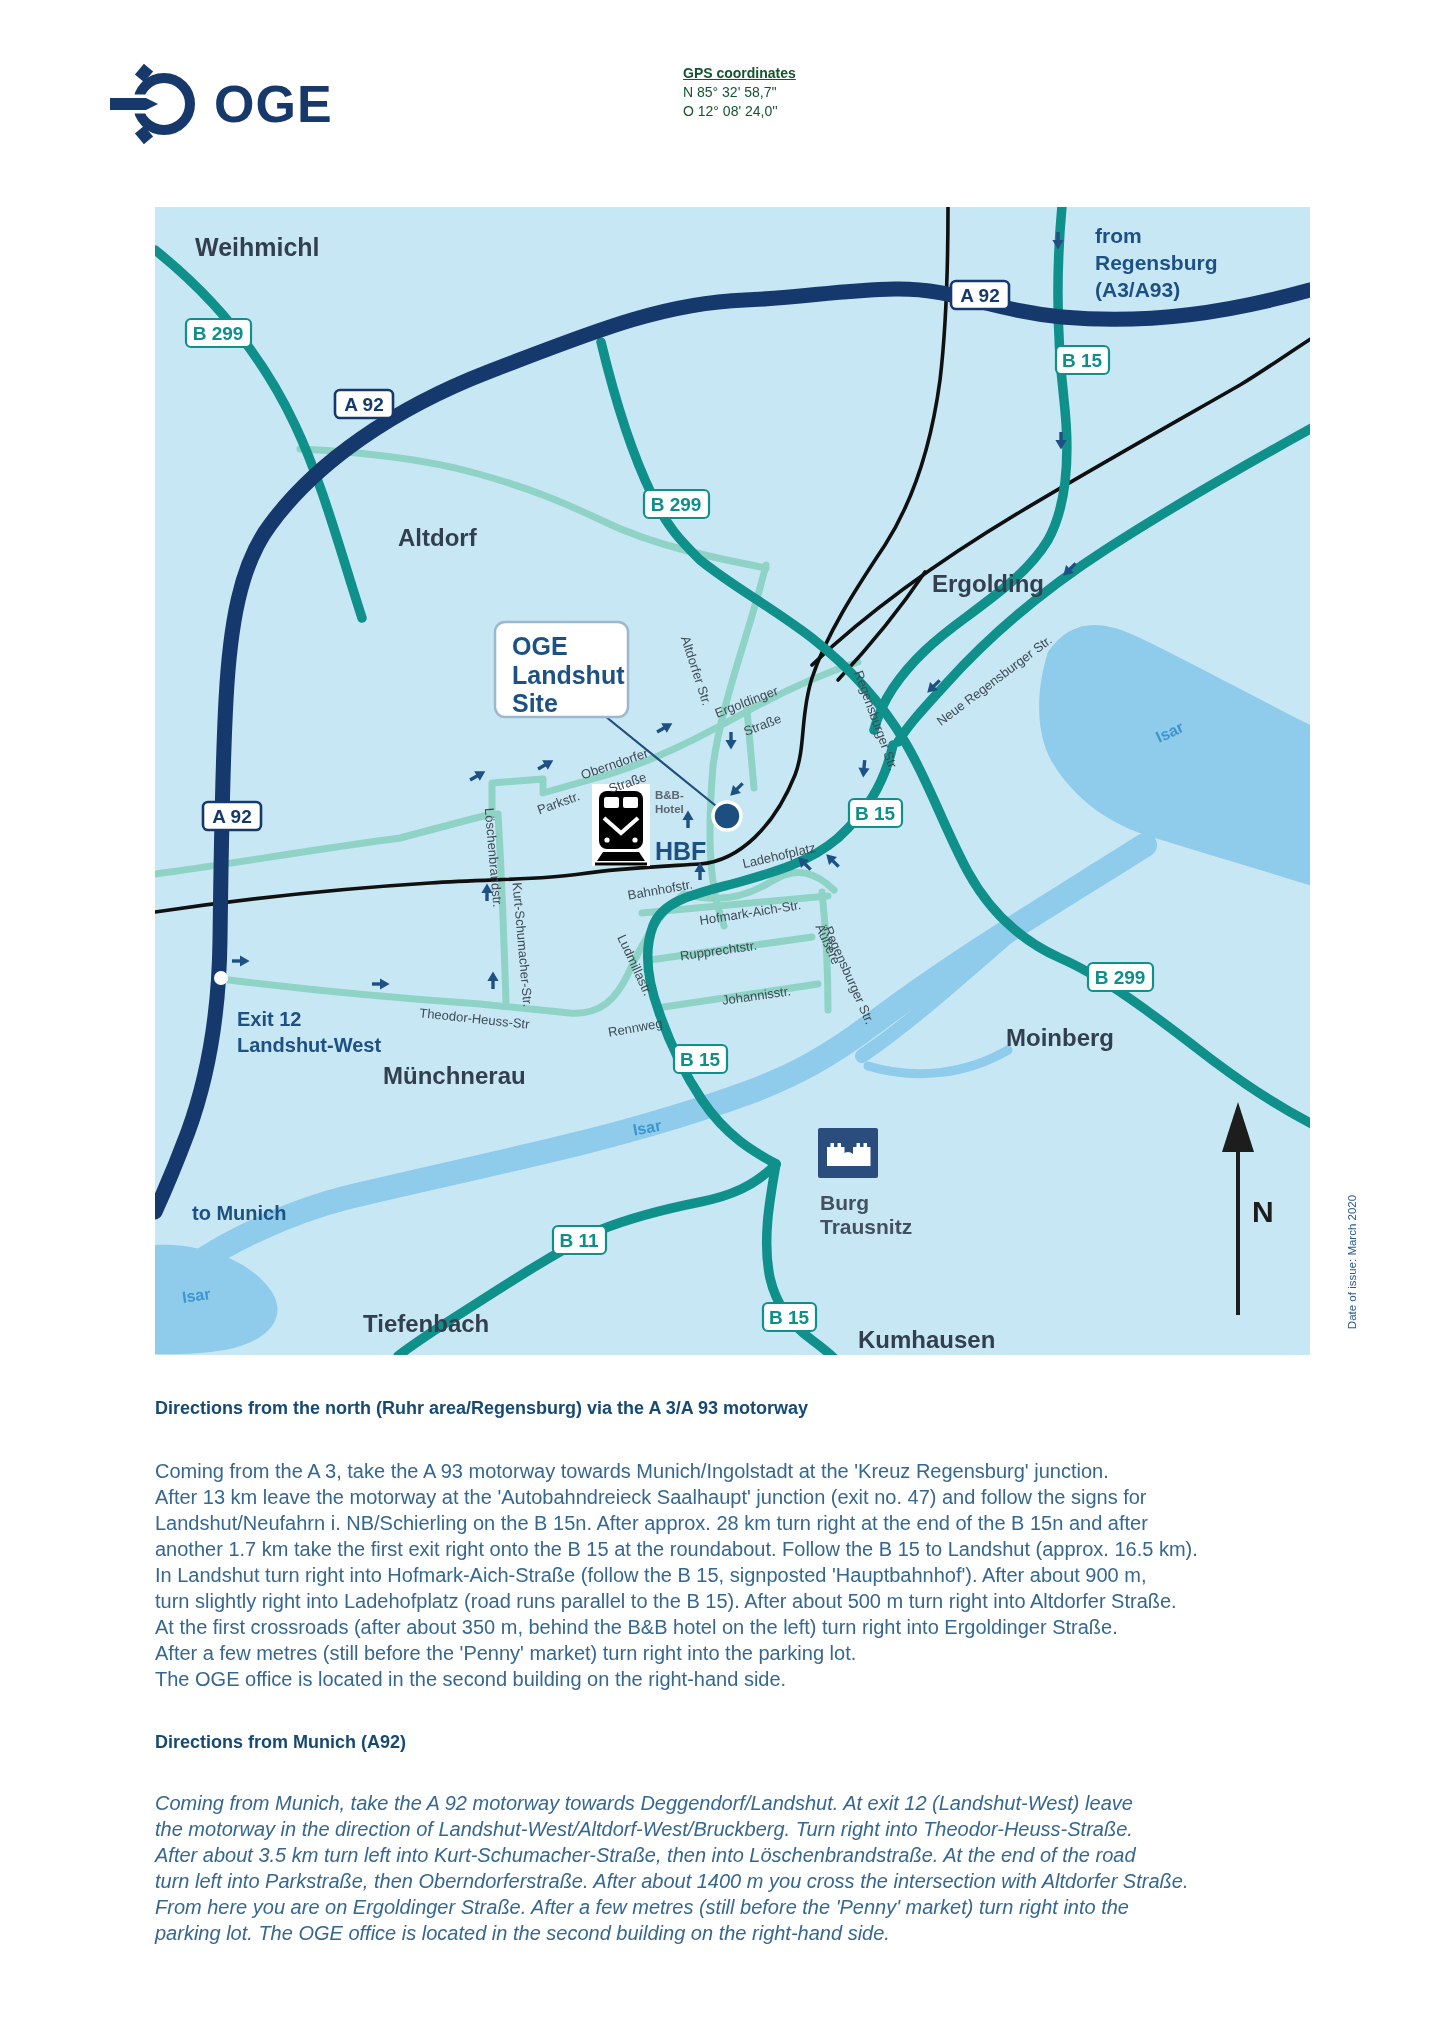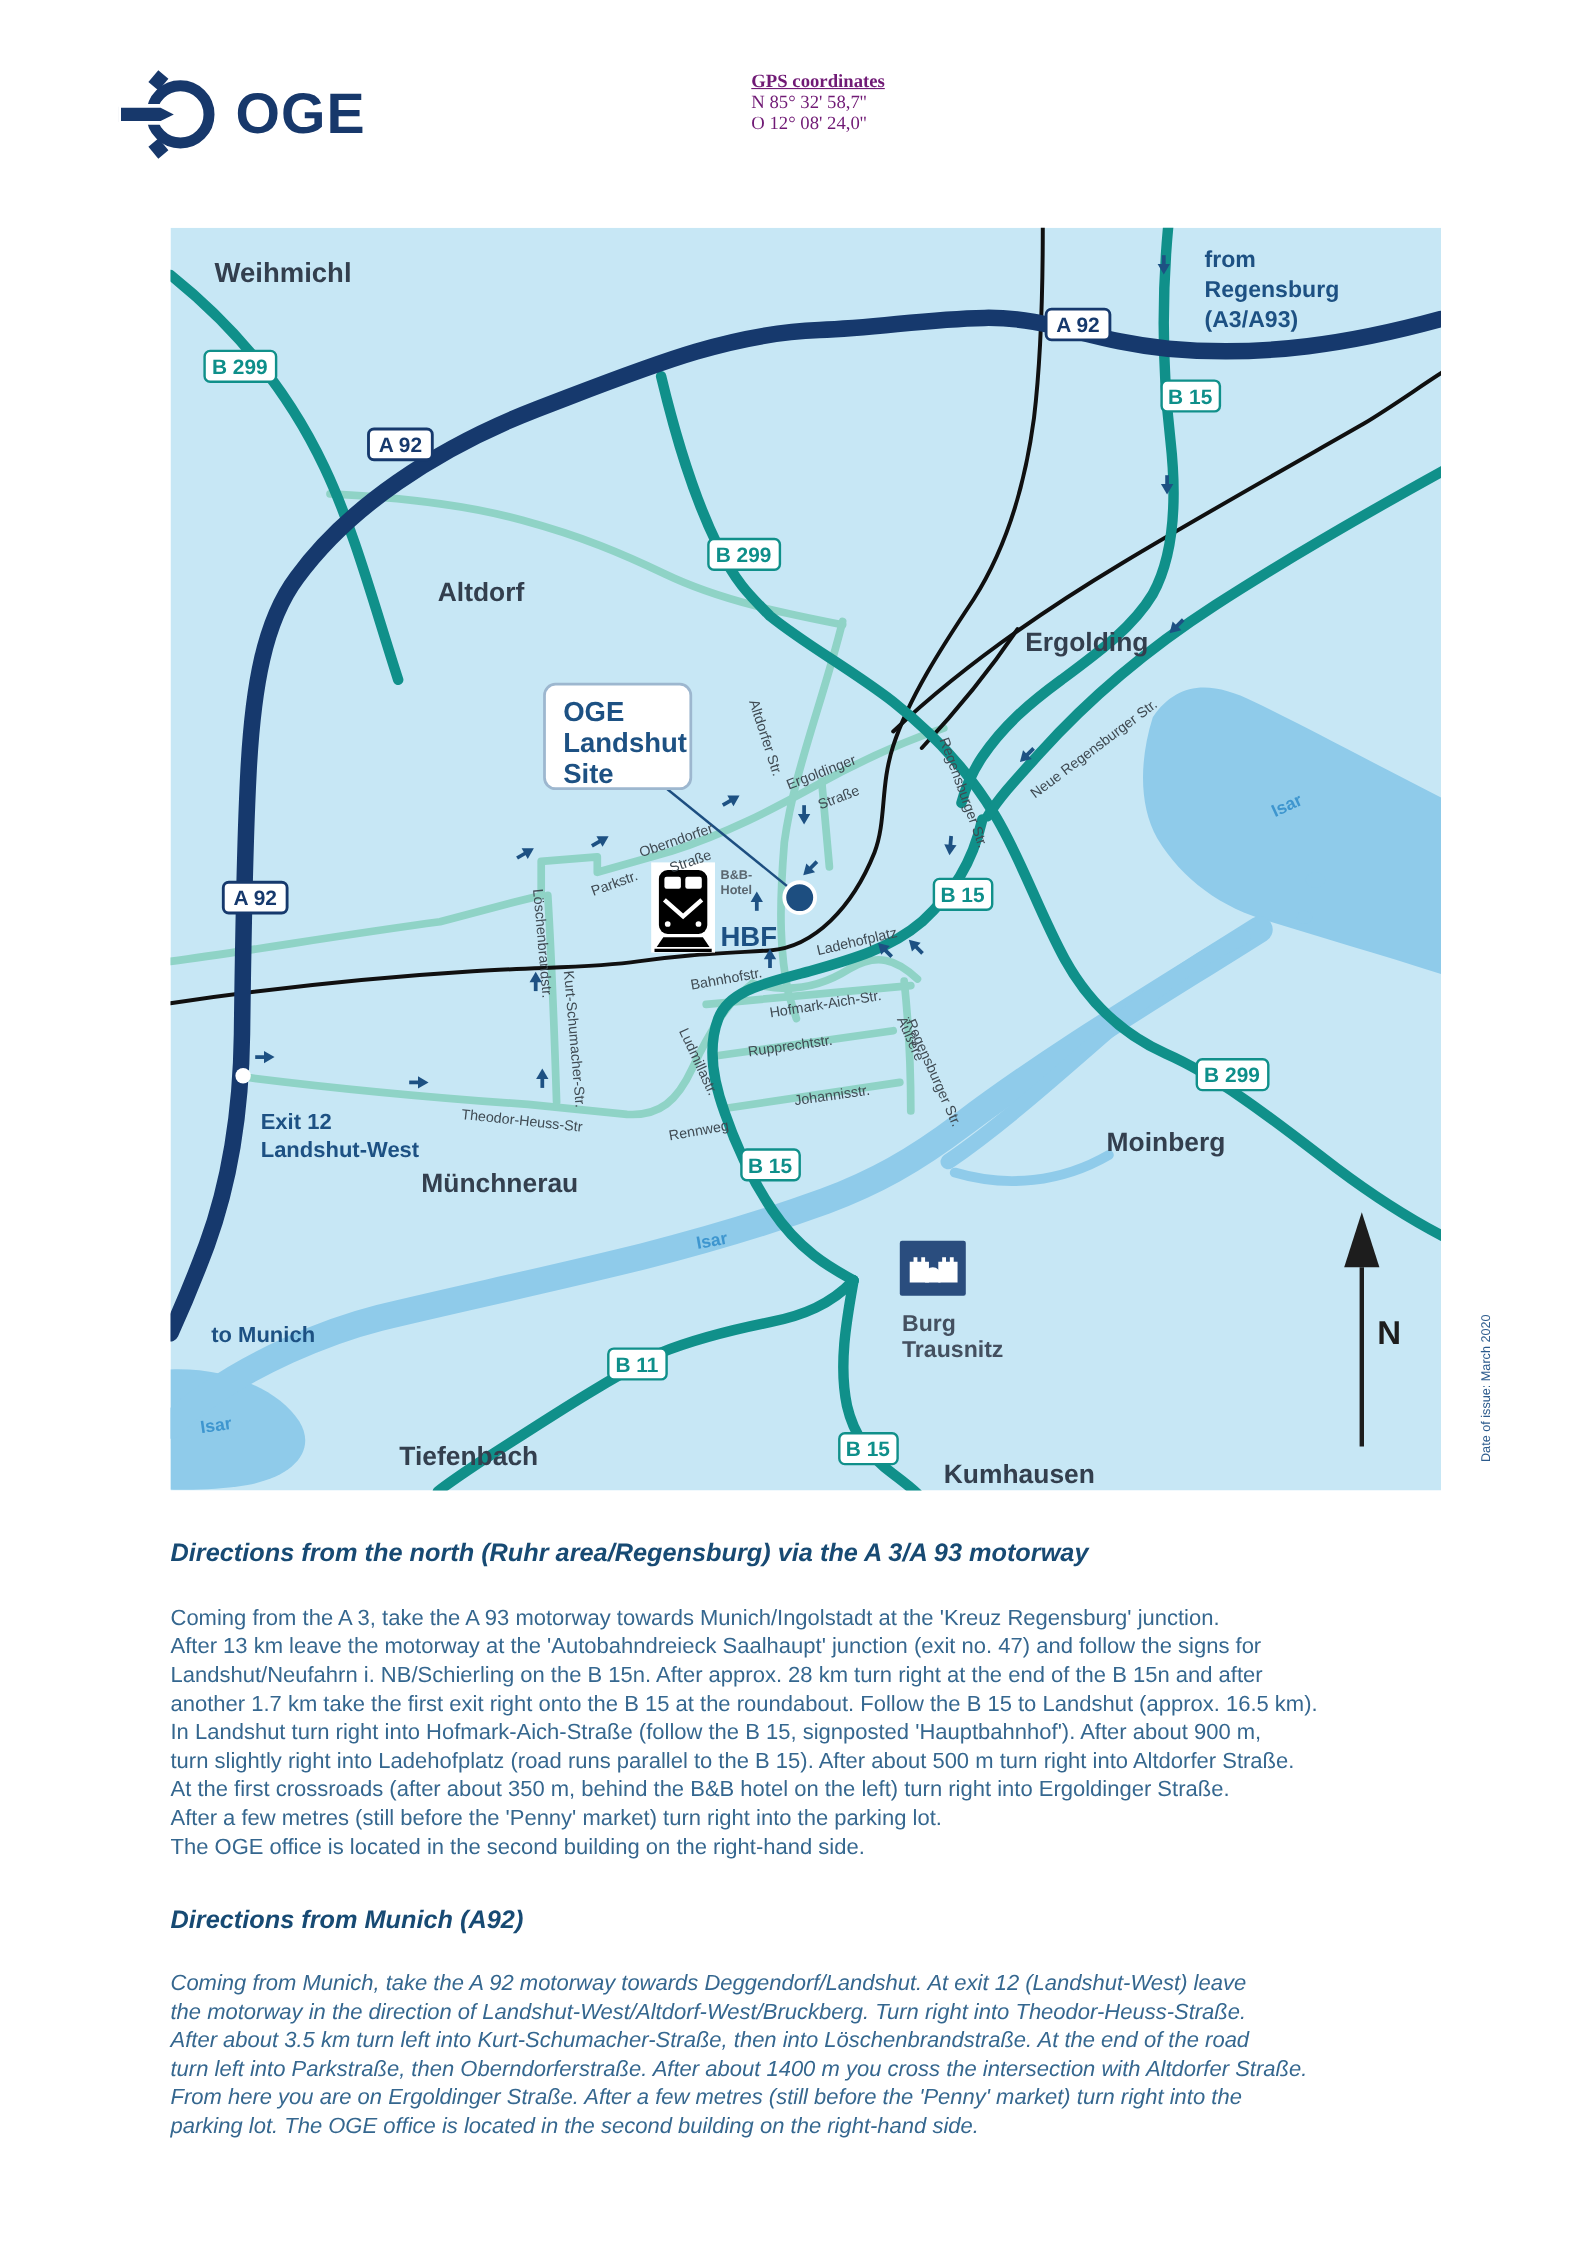--- a/index.html
+++ b/index.html
@@ -1,32 +1,32 @@
 <!DOCTYPE html>
 <html><head>
 <meta charset="utf-8">
 <style>
   html,body{margin:0;padding:0;background:#ffffff;}
   .page{position:relative;width:1440px;height:2000px;background:#ffffff;overflow:hidden;
         font-family:"Liberation Sans", sans-serif;}
   
   .logo{position:absolute;left:108px;top:62px;display:flex;align-items:center;gap:14px;}
   .logo-word{font-size:52px;font-weight:bold;color:#17386B;letter-spacing:1px;}
-  .gps{position:absolute;left:683px;top:64px;color:#701a75;font-size:17px;line-height:19px;font-family:Liberation Serif, serif;}
+  .gps{position:absolute;left:683px;top:64px;color:#14532d;font-size:14px;line-height:19px;}
   .gps .t{font-weight:bold;text-decoration:underline;}
   .addr{position:absolute;right:130px;top:64px;text-align:right;color:#1D5183;
         font-size:13.5px;line-height:19px;width:320px;}
   .addr .b{font-weight:bold;}
   
   .map{position:absolute;left:155px;top:207px;width:1155px;height:1148px;}
   .date-note{position:absolute;left:1352px;top:1262px;transform:translate(-50%,-50%) rotate(-90deg);
              white-space:nowrap;color:#2B5A8C;font-size:11.5px;}
   
   .sections{position:absolute;left:155px;top:1392px;width:1160px;color:#35678F;}
-  .sec-h{color:#174A73;font-weight:bold;font-size:23px;margin:0 0 0 0;font-style:italic;}
+  .sec-h{color:#174A73;font-weight:bold;font-size:18px;margin:0 0 0 0;}
   .sec-p{font-size:20px;line-height:26px;white-space:pre-line;margin:0;}
   .sec1-h{position:absolute;left:0;top:6px;}
   .sec1-p{position:absolute;left:0;top:66px;}
   .sec2-h{position:absolute;left:0;top:340px;}
   .sec2-p{position:absolute;left:0;top:398px;font-style:italic;}
   svg text{font-family:"Liberation Sans", sans-serif;}
 </style>
 </head>
 <body>
 

